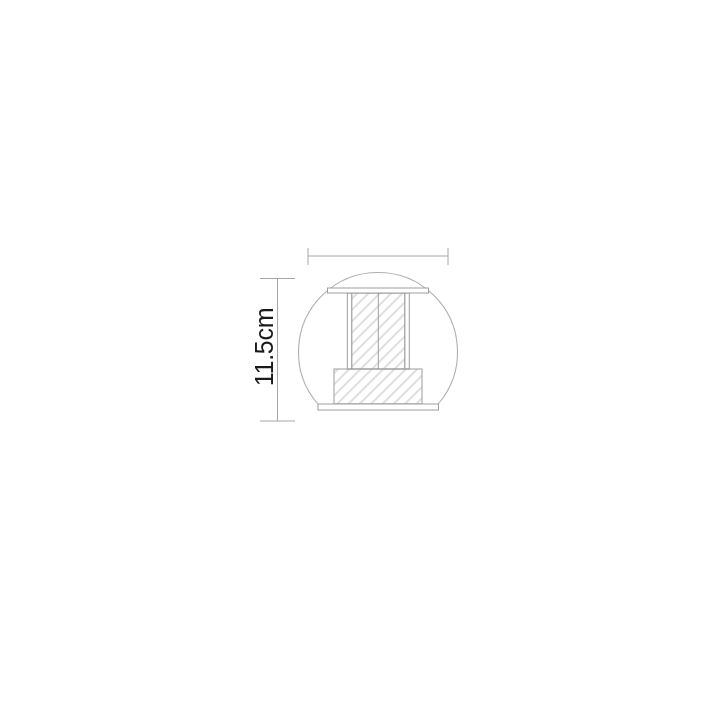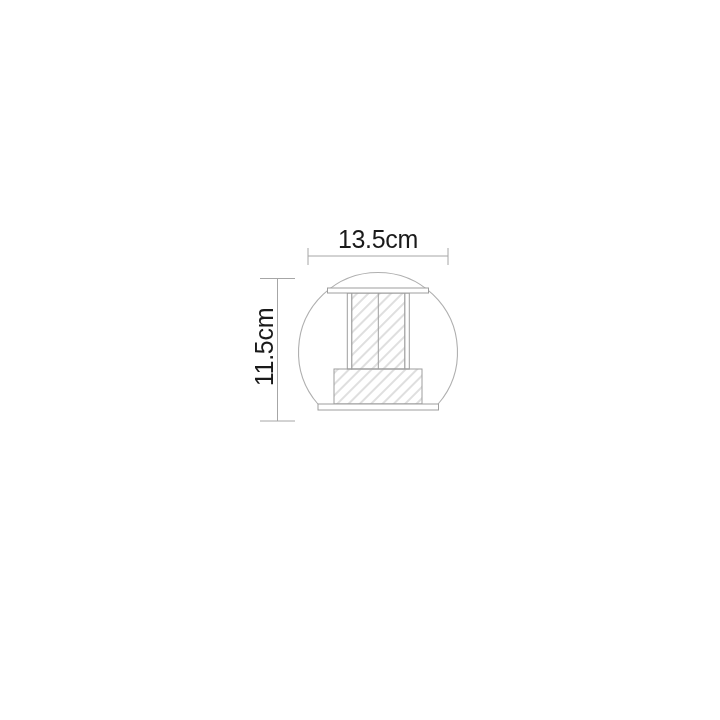--- a/index.html
+++ b/index.html
@@ -81,17 +81,16 @@
       <line x1="448" y1="248" x2="448" y2="265"></line>
     </g>
 
     <g stroke="#a6a6a6" stroke-width="1">
       <line x1="277.5" y1="278.5" x2="277.5" y2="421"></line>
       <line x1="260" y1="278.5" x2="295" y2="278.5"></line>
       <line x1="260" y1="421" x2="295" y2="421"></line>
     </g>
   </svg>
 
-  <div class="dim-label dim-label-width">13.5cm</div>
 
   <div class="dim-label dim-label-height">11.5cm</div>
 
 </div>
 
 </body></html>

